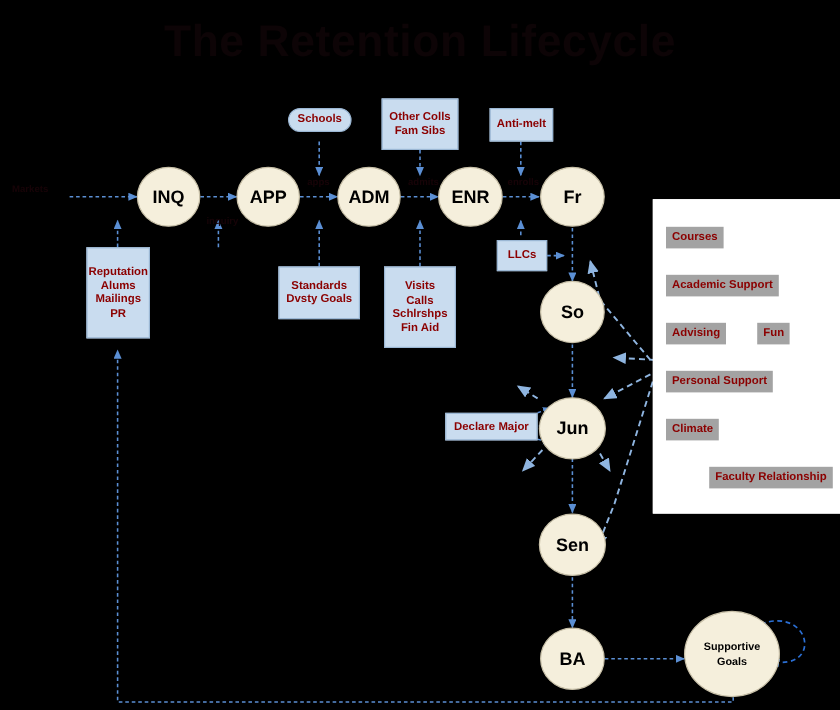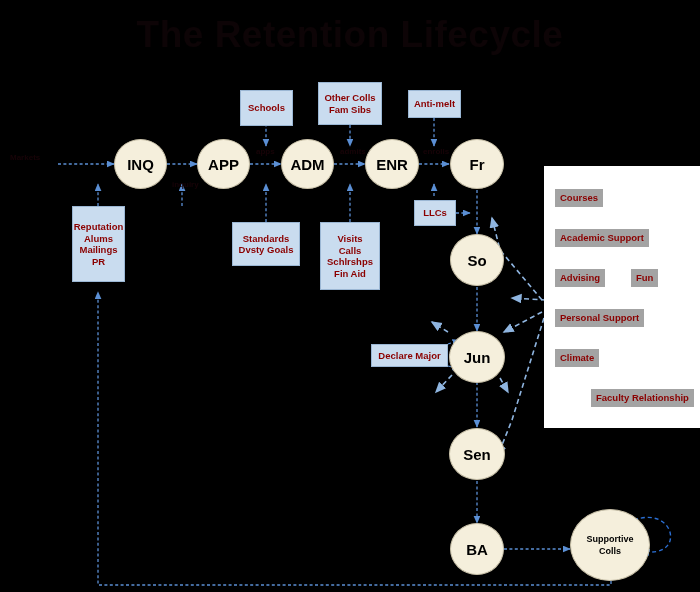--- a/index.html
+++ b/index.html
@@ -161,21 +161,21 @@
   </svg>
 
   <div class="title">The Retention Lifecycle</div>
 
   <div class="faint" style="left:10px;top:153px;">Markets</div>
   <div class="faint" style="left:172px;top:164px;margin-top:16px;">inquiry</div>
   <div class="faint" style="left:256px;top:147px;">apps</div>
   <div class="faint" style="left:340px;top:147px;">admits</div>
   <div class="faint" style="left:423px;top:147px;">enrolls</div>
 
-  <div class="box" style="left:240px;top:90px;width:53px;height:36px;">
+  <div class="box" style="left:240px;top:90px;width:53px;height:20px;border-radius:11px;">
     <span>Schools</span>
   </div>
 
   <div class="box" style="left:318px;top:82px;width:64px;height:43px;">
     <span>Other Colls</span>
     <span>Fam Sibs</span>
   </div>
 
   <div class="box" style="left:408px;top:90px;width:53px;height:28px;">
     <span>Anti-melt</span>
@@ -233,21 +233,21 @@
   </div>
   <div class="node" style="left:449px;top:428px;width:56px;height:52px;">
     <span>Sen</span>
   </div>
   <div class="node" style="left:450px;top:523px;width:54px;height:52px;">
     <span>BA</span>
   </div>
 
   <div class="node small" style="left:570px;top:509px;width:80px;height:72px;">
     <span>Supportive</span>
-    <span>Colls</span>
+    <span>Goals</span>
   </div>
 
   <div class="panel">
     <div class="pbox" style="left:10px;top:22px;">Courses</div>
     <div class="pbox" style="left:10px;top:62px;">Academic Support</div>
     <div class="pbox" style="left:10px;top:102px;">Advising</div>
     <div class="pbox" style="left:86px;top:102px;">Fun</div>
     <div class="pbox" style="left:10px;top:142px;">Personal Support</div>
     <div class="pbox" style="left:10px;top:182px;">Climate</div>
     <div class="pbox" style="left:10px;top:222px;margin-left:36px;">Faculty Relationship</div>

